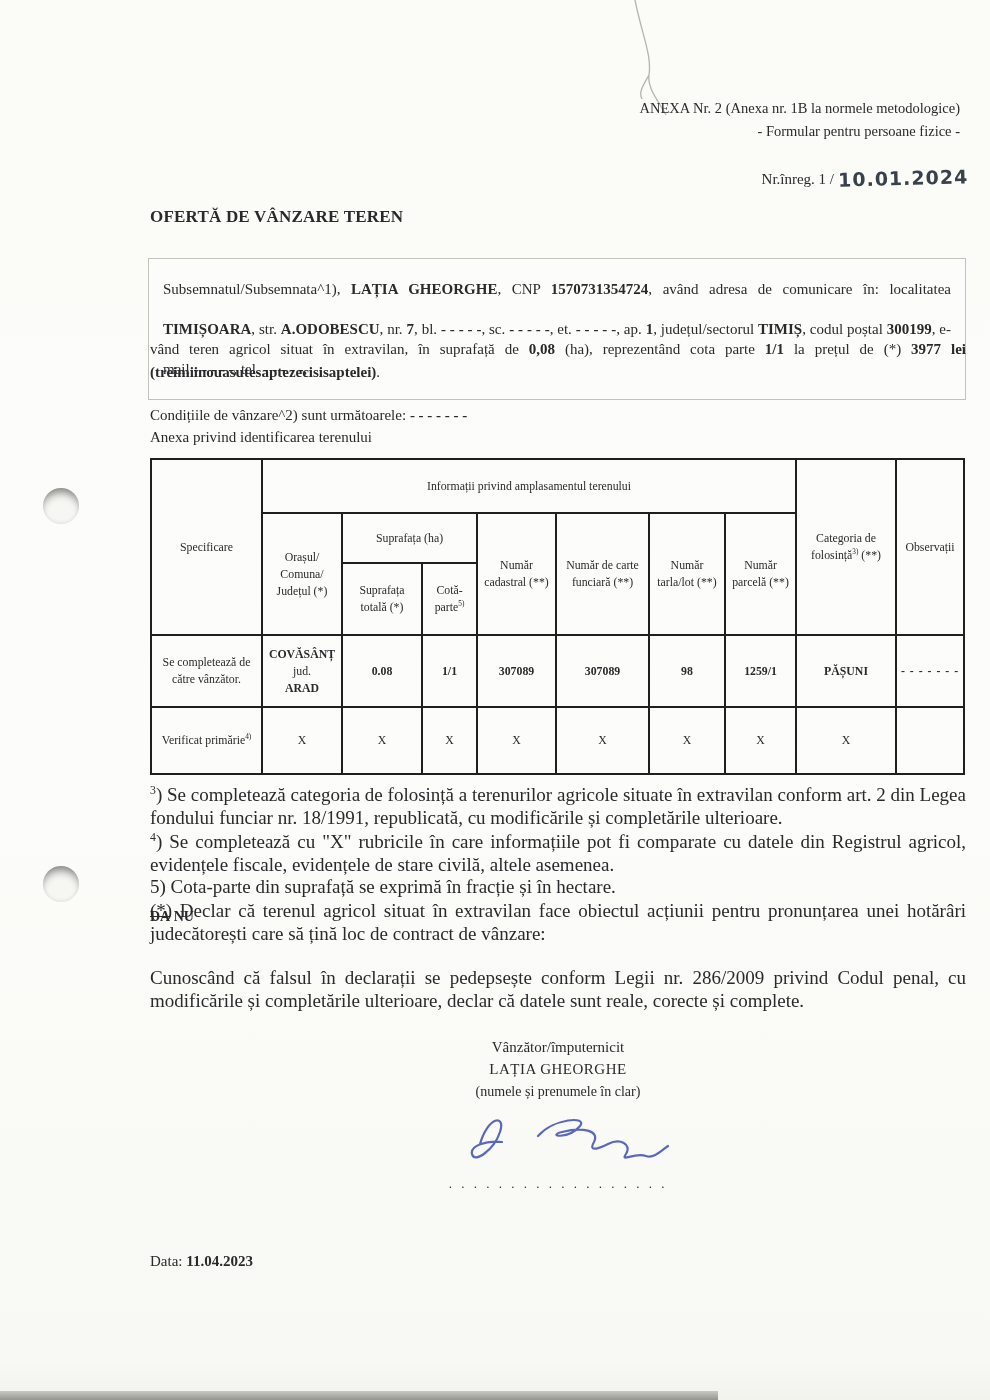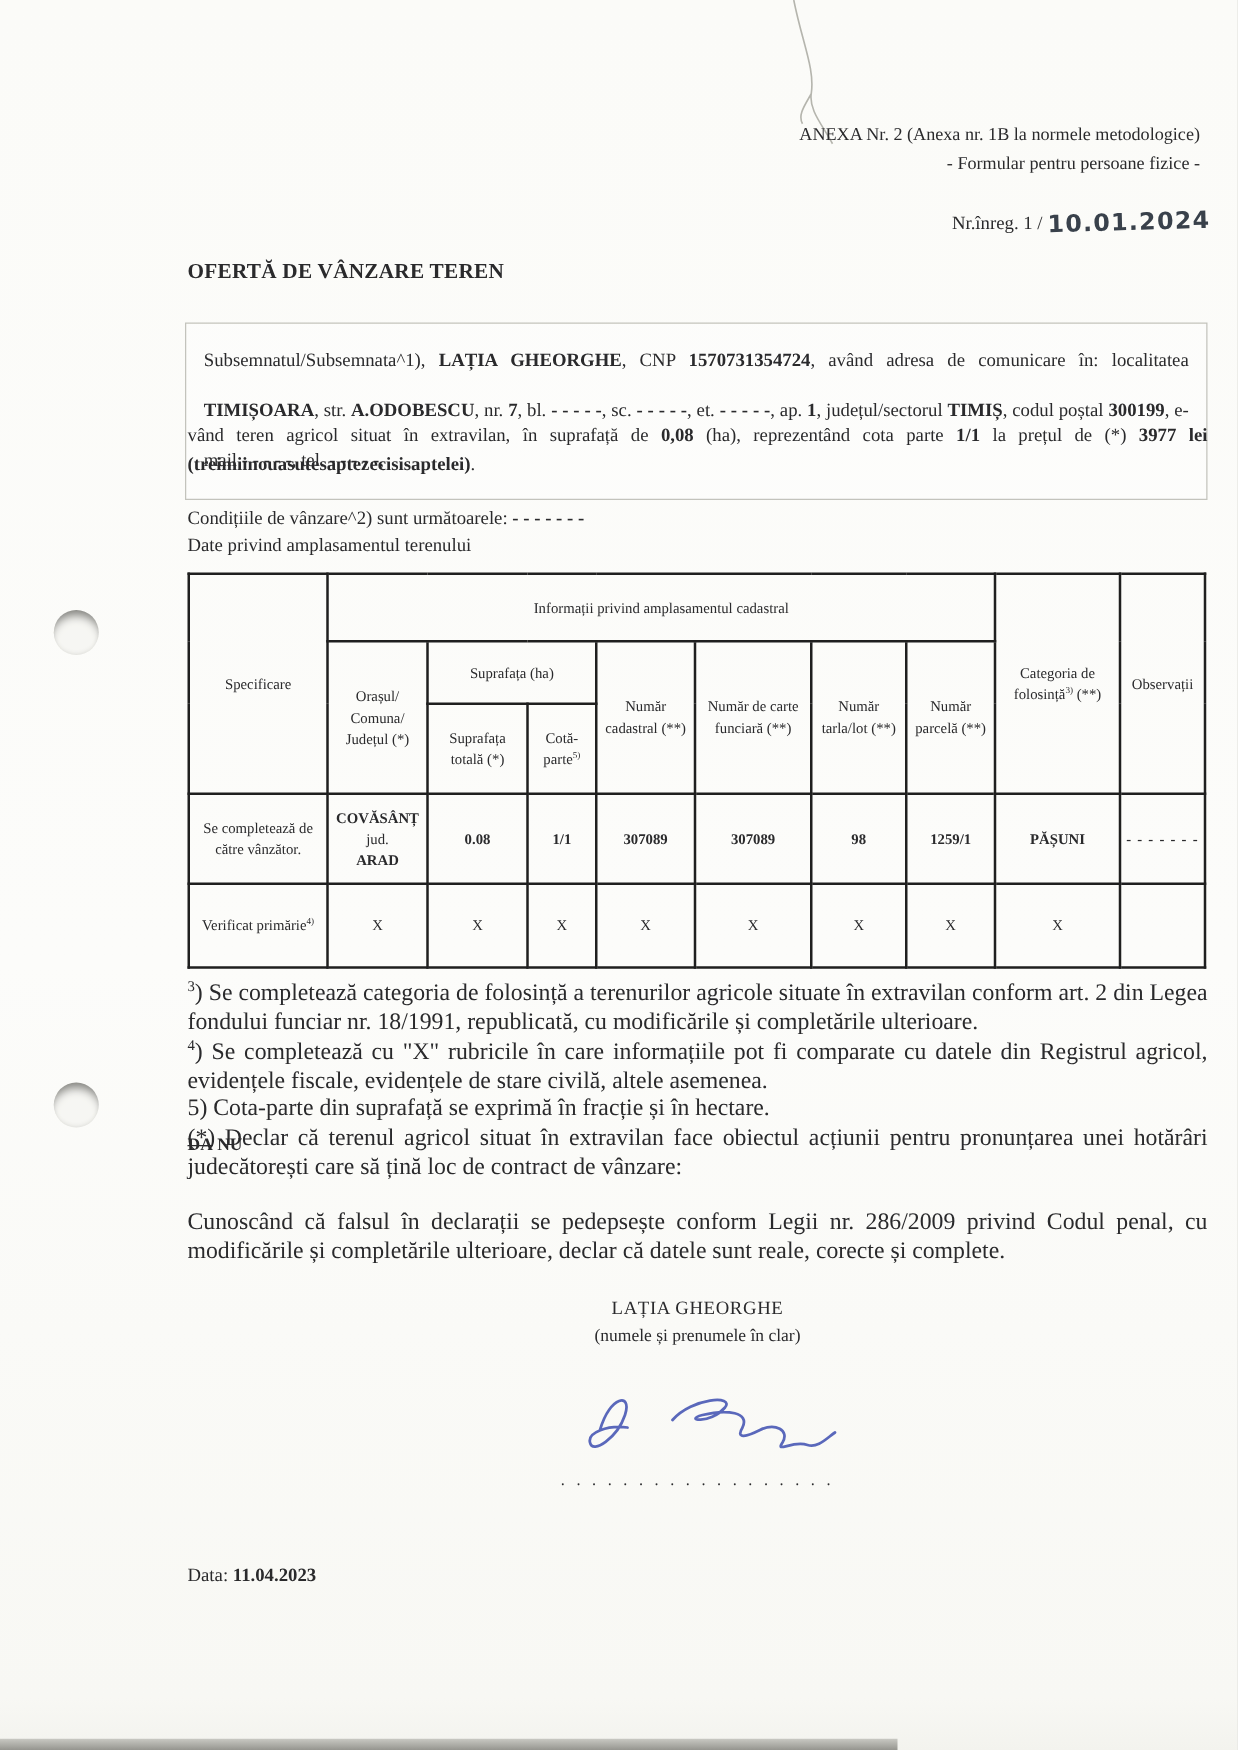--- a/index.html
+++ b/index.html
@@ -81,39 +81,39 @@
   <h1 class="title">OFERTĂ DE VÂNZARE TEREN</h1>
 
   <div class="content">
 
     <div class="box">
       <p class="para"><span>Subsemnatul/Subsemnata^1), </span><span style="font-weight: bold;">LAȚIA GHEORGHE</span><span>, CNP </span><span style="font-weight: bold;">1570731354724</span><span>, având adresa de comunicare în: localitatea </span><span style="font-weight: bold;">TIMIȘOARA</span><span>, str. </span><span style="font-weight: bold;">A.ODOBESCU</span><span>, nr. </span><span style="font-weight: bold;">7</span><span>, bl. </span><span style="font-weight: bold;">- - - - -</span><span>, sc. </span><span style="font-weight: bold;">- - - - -</span><span>, et. </span><span style="font-weight: bold;">- - - - -</span><span>, ap. </span><span style="font-weight: bold;">1</span><span>, județul/sectorul </span><span style="font-weight: bold;">TIMIȘ</span><span>, codul poștal </span><span style="font-weight: bold;">300199</span><span>, e-mail </span><span style="font-weight: bold;">- - - - -</span><span>, tel. </span><span style="font-weight: bold;">- - - - -</span><span>,</span></p>
     </div>
 
     <p class="para sale"><span>vând teren agricol situat în extravilan, în suprafață de </span><span style="font-weight: bold;">0,08</span><span> (ha), reprezentând cota parte </span><span style="font-weight: bold;">1/1</span><span> la prețul de (*) </span><span style="font-weight: bold;">3977 lei</span><span> </span><span style="font-weight: bold;">(treimiinouasutesaptezecisisaptelei)</span><span>.</span></p>
     <p class="condline"><span>Condițiile de vânzare^2) sunt următoarele: </span><span style="font-weight: bold;">- - - - - - -</span></p>
-    <p class="landid">Date privind amplasamentul terenului</p>
+    <p class="landid">Anexa privind identificarea terenului</p>
 
     <table class="land">
       <colgroup>
         <col style="width:111px">
           <col style="width:80px">
           <col style="width:80px">
           <col style="width:55px">
         <col style="width:79px">
           <col style="width:93px">
           <col style="width:76px">
           <col style="width:71px">
         <col style="width:100px">
           <col style="width:68px">
       </colgroup>
       <tbody>
         <tr class="hA">
           <td rowspan="3">Specificare</td>
-          <td colspan="7">Informații privind amplasamentul cadastral</td>
+          <td colspan="7">Informații privind amplasamentul terenului</td>
           <td rowspan="3">
             <span>Categoria de</span><br>
             <span>folosință</span><sup>3)</sup><span> (**)</span>
           </td>
           <td rowspan="3">Observații</td>
         </tr>
         <tr class="hB">
           <td rowspan="2">
             <span>Orașul/</span><br>
             <span>Comuna/</span><br>
@@ -184,20 +184,21 @@
     </table>
 
     <p class="fn f3"><sup>3</sup><span>) Se completează categoria de folosință a terenurilor agricole situate în extravilan conform art. 2 din Legea fondului funciar nr. 18/1991, republicată, cu modificările și completările ulterioare.</span></p>
     <p class="fn f4"><sup>4</sup><span>) Se completează cu "X" rubricile în care informațiile pot fi comparate cu datele din Registrul agricol, evidențele fiscale, evidențele de stare civilă, altele asemenea.</span></p>
     <p class="fn f5">5) Cota-parte din suprafață se exprimă în fracție și în hectare.</p>
     <p class="fn fstar">(*) Declar că terenul agricol situat în extravilan face obiectul acțiunii pentru pronunțarea unei hotărâri judecătorești care să țină loc de contract de vânzare:</p>
     <p class="fn danu"><span style="font-weight: bold; text-decoration: line-through;">DA</span><span>  </span><span style="font-weight: bold;">NU</span></p>
     <p class="fn penal">Cunoscând că falsul în declarații se pedepsește conform Legii nr. 286/2009 privind Codul penal, cu modificările și completările ulterioare, declar că datele sunt reale, corecte și complete.</p>
 
     <div class="sigblock">
+      <div class="sigrole">Vânzător/împuternicit</div>
       <div class="signame">LAȚIA GHEORGHE</div>
       <div class="signote">(numele și prenumele în clar)</div>
     </div>
 
     <svg class="sigsvg" width="240" height="80" viewBox="0 0 240 80">
       <path d="M30,42 C38,14 56,12 50,30 C44,48 24,62 22,52 C20,44 36,38 52,40
            M88,34 C104,16 138,14 130,24 C118,38 96,34 112,30 C132,25 150,28 144,40
            C138,50 148,47 158,42 C170,36 182,42 176,52 C170,61 184,50 196,54
            C204,57 212,48 218,44" stroke="#5a68bb" stroke-width="2.2" fill="none" stroke-linecap="round"></path>
     </svg>

